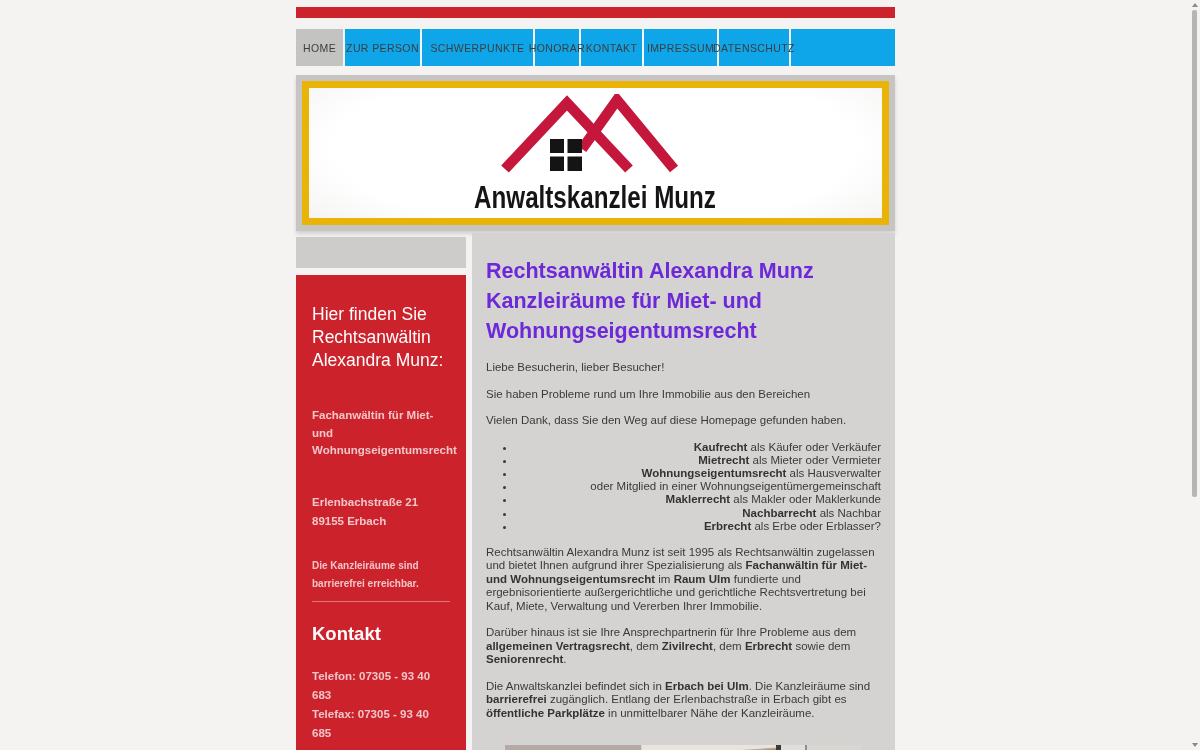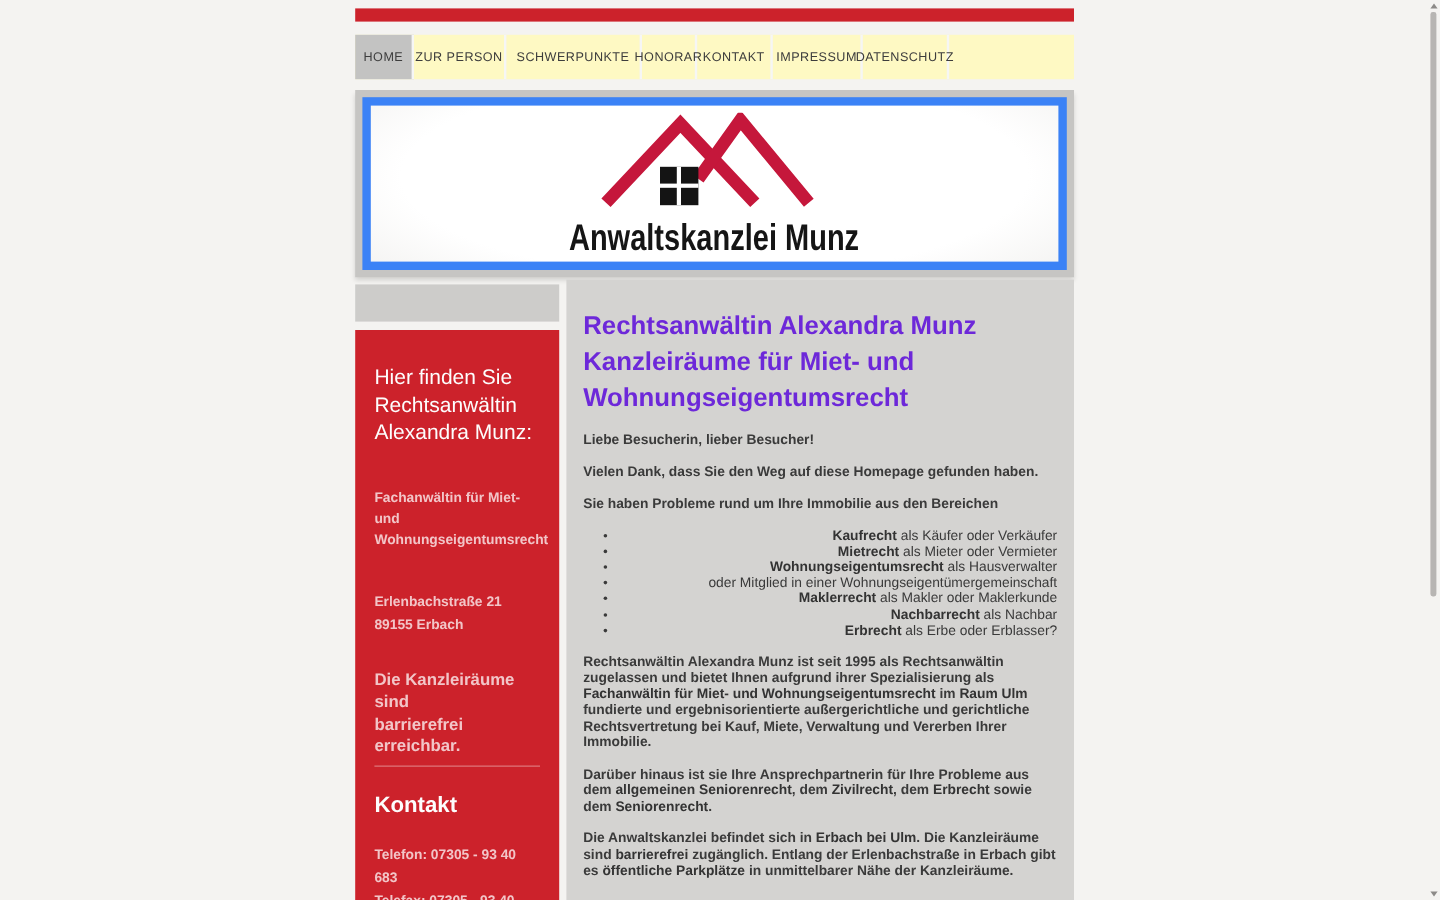--- a/index.html
+++ b/index.html
@@ -4,59 +4,59 @@
 <style>
   html,body{margin:0;padding:0;}
   body{width:1200px;height:750px;overflow:hidden;background:#f4f3f1;
        font-family:"Liberation Sans", sans-serif;}
   #viewport{position:relative;width:1200px;height:750px;overflow:hidden;background:#f4f3f1;}
 
   
   .topbar{position:absolute;left:296px;top:7px;width:599px;height:11px;background:#cc222b;}
 
   
-  .nav{position:absolute;left:296px;top:29px;width:599px;height:37px;background:#fef9c3;
+  .nav{position:absolute;left:296px;top:29px;width:599px;height:37px;background:#0ea5e9;
        display:flex;align-items:stretch;}
   .nav-tab{display:flex;align-items:center;justify-content:center;box-sizing:border-box;
        border-right:2px solid #f6f6f5;font-size:10.5px;color:#3d3d3d;letter-spacing:.4px;
        cursor:pointer;white-space:nowrap;}
   .nav-tab.active{background:#c3c3c2;}
   .w-home{width:49px}.w-person{width:77px}.w-schwer{width:113px}.w-honorar{width:46px}
   .w-kontakt{width:63px}.w-impressum{width:75px}.w-daten{width:72px}
 
   
   .banner{position:absolute;left:296px;top:75px;width:599px;height:156px;box-sizing:border-box;
        background:#c6c5c3;padding:6px;box-shadow:0 3px 4px rgba(0,0,0,.14);cursor:pointer;}
-  .banner-frame{background:#3b82f6;height:100%;box-sizing:border-box;padding:7px;}
+  .banner-frame{background:#eab308;height:100%;box-sizing:border-box;padding:7px;}
   .banner-inner{position:relative;height:100%;
        background:radial-gradient(120% 170% at 50% 45%, #ffffff 38%, #efeeec 62%, #b5b3b1 100%);}
   .roof-svg{position:absolute;left:50%;top:6px;transform:translateX(-50%);}
   .banner-title{position:absolute;left:0;bottom:5px;width:100%;text-align:center;
        font-size:31px;font-weight:bold;color:#151515;line-height:31px;}
   .banner-title span{display:inline-block;transform:scaleX(.78);transform-origin:center;white-space:nowrap;}
 
   
   .side-graybox{position:absolute;left:296px;top:237px;width:170px;height:31px;background:#cdccca;}
   .sidebar{position:absolute;left:296px;top:275px;width:170px;height:520px;background:#cc222b;
        box-sizing:border-box;padding:0 16px;color:#fff;}
   .sb-intro{margin:28px 0 0;font-size:17.5px;line-height:23px;font-weight:normal;color:#fdfdfd;}
   .sb-dim{color:rgba(255,255,255,.74);font-weight:bold;}
   .sb-spec{margin-top:35px;font-size:11.5px;line-height:17.5px;}
   .sb-addr{margin-top:33px;font-size:11.5px;line-height:19px;}
-  .sb-access{margin-top:26px;font-size:14px;line-height:18.5px;}
+  .sb-access{margin-top:26px;font-size:10px;line-height:18.5px;}
   .sb-divider{margin-top:7px;border:none;border-top:1px solid rgba(255,255,255,.38);height:0;}
   .sb-kontakt{margin:22px 0 0;font-size:18.5px;line-height:20px;font-weight:bold;color:#fdfdfd;}
   .sb-phone{margin-top:23px;font-size:11.5px;line-height:19px;}
 
   
   .main{position:absolute;left:472px;top:233px;width:423px;height:540px;background:#d4d3d1;
        box-sizing:border-box;padding:23px 14px 0 14px;color:#3a3a3a;}
   .main h1{margin:0 0 15px;font-size:21.5px;line-height:30px;color:#6d28d9;font-weight:bold;}
   .main h1 span{display:block;}
-  .main p{margin:13px 0;font-size:11.5px;line-height:13.5px;font-weight:bold;}
+  .main p{margin:13px 0;font-size:11.5px;line-height:13.5px;}
   .main ul{margin:13px 0;padding-left:30px;font-size:11.5px;line-height:13.2px;text-align:right;}
   .main b{color:#333;}
 
   
   .photo{position:relative;margin:25px auto 0;width:357px;height:160px;overflow:hidden;background:#b5a9a6;}
   .ph-lightwedge{position:absolute;left:38%;top:-16px;width:44%;height:28px;background:#e9e3de;
        transform:rotate(-4deg);transform-origin:left center;}
   .ph-beam{position:absolute;left:44%;top:12px;width:34%;height:9px;background:#c5823e;
        transform:rotate(-4deg);transform-origin:left center;}
   .ph-doorframe{position:absolute;left:76%;top:0;width:5px;height:100%;background:#3d3935;}
@@ -130,33 +130,33 @@
 
   </aside>
 
   <main class="main">
     <h1>
       <span>Rechtsanwältin Alexandra Munz</span>
       <span>Kanzleiräume für Miet- und</span>
       <span>Wohnungseigentumsrecht</span>
     </h1>
     <p>Liebe Besucherin, lieber Besucher!</p>
+    <p>Sie haben Probleme rund um Ihre Immobilie aus den Bereichen</p>
     <p>Vielen Dank, dass Sie den Weg auf diese Homepage gefunden haben.</p>
-    <p>Sie haben Probleme rund um Ihre Immobilie aus den Bereichen</p>
     <ul>
         <li><b>Kaufrecht</b> als Käufer oder Verkäufer</li>
         <li><b>Mietrecht</b> als Mieter oder Vermieter</li>
         <li><b>Wohnungseigentumsrecht</b> als Hausverwalter</li>
         <li>oder Mitglied in einer Wohnungseigentümergemeinschaft</li>
         <li><b>Maklerrecht</b> als Makler oder Maklerkunde</li>
         <li><b>Nachbarrecht</b> als Nachbar</li>
         <li><b>Erbrecht</b> als Erbe oder Erblasser?</li>
       </ul>
     <p>Rechtsanwältin Alexandra Munz ist seit 1995 als Rechtsanwältin zugelassen und bietet Ihnen aufgrund ihrer Spezialisierung als <b>Fachanwältin für Miet- und Wohnungseigentumsrecht</b> im <b>Raum Ulm</b> fundierte und ergebnisorientierte außergerichtliche und gerichtliche Rechtsvertretung bei Kauf, Miete, Verwaltung und Vererben Ihrer Immobilie.</p>
-    <p>Darüber hinaus ist sie Ihre Ansprechpartnerin für Ihre Probleme aus dem <b>allgemeinen Seniorenrecht</b>, dem <b>Zivilrecht</b>, dem <b>Erbrecht</b> sowie dem <b>Seniorenrecht</b>.</p>
+    <p>Darüber hinaus ist sie Ihre Ansprechpartnerin für Ihre Probleme aus dem <b>allgemeinen Vertragsrecht</b>, dem <b>Zivilrecht</b>, dem <b>Erbrecht</b> sowie dem <b>Seniorenrecht</b>.</p>
     <p>Die Anwaltskanzlei befindet sich in <b>Erbach bei Ulm</b>. Die Kanzleiräume sind <b>barrierefrei</b> zugänglich. Entlang der Erlenbachstraße in Erbach gibt es <b>öffentliche Parkplätze</b> in unmittelbarer Nähe der Kanzleiräume.</p>
     <div class="photo">
       <div class="ph-lightwedge"></div>
       <div class="ph-beam"></div>
       <div class="ph-doorframe"></div>
       <div class="ph-panel"></div>
       <div class="ph-line2"></div>
       <div class="ph-texture"></div>
       <div class="ph-texture-top"></div>
     </div>

